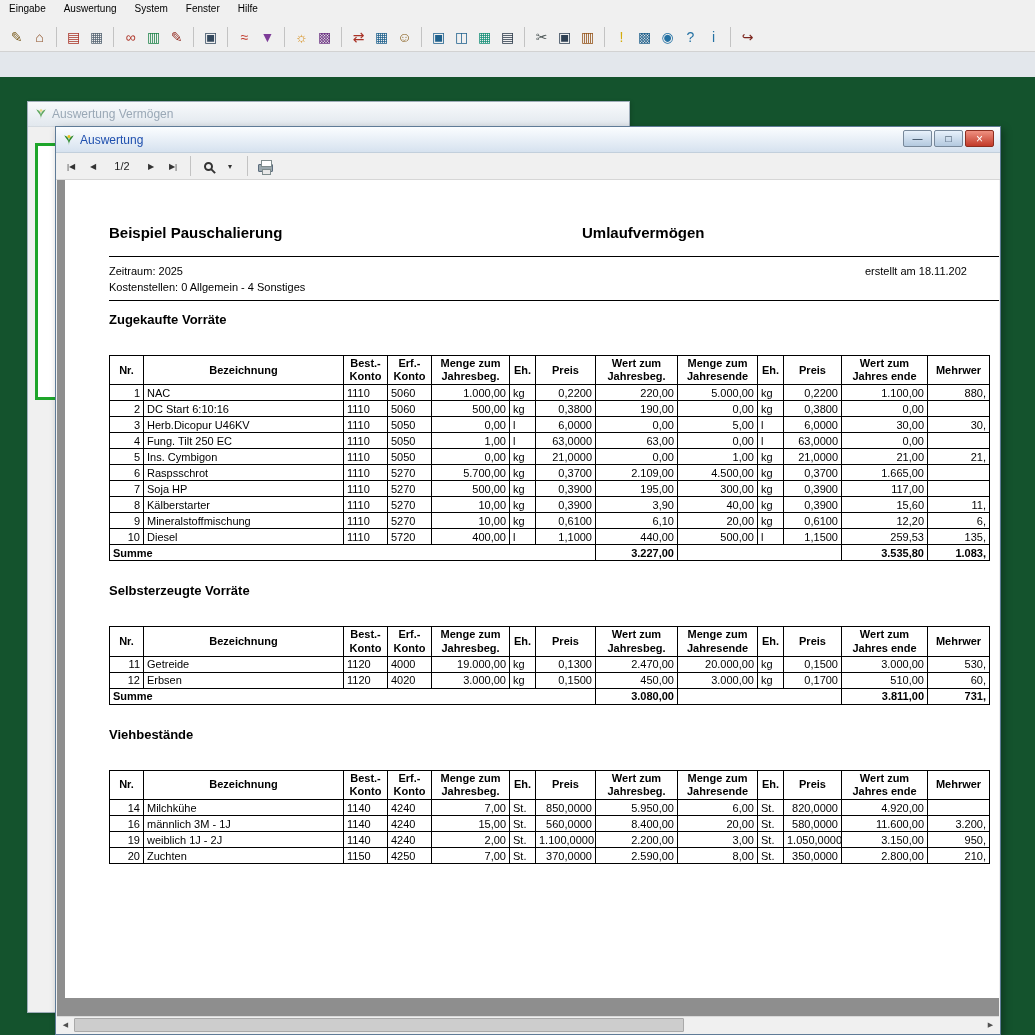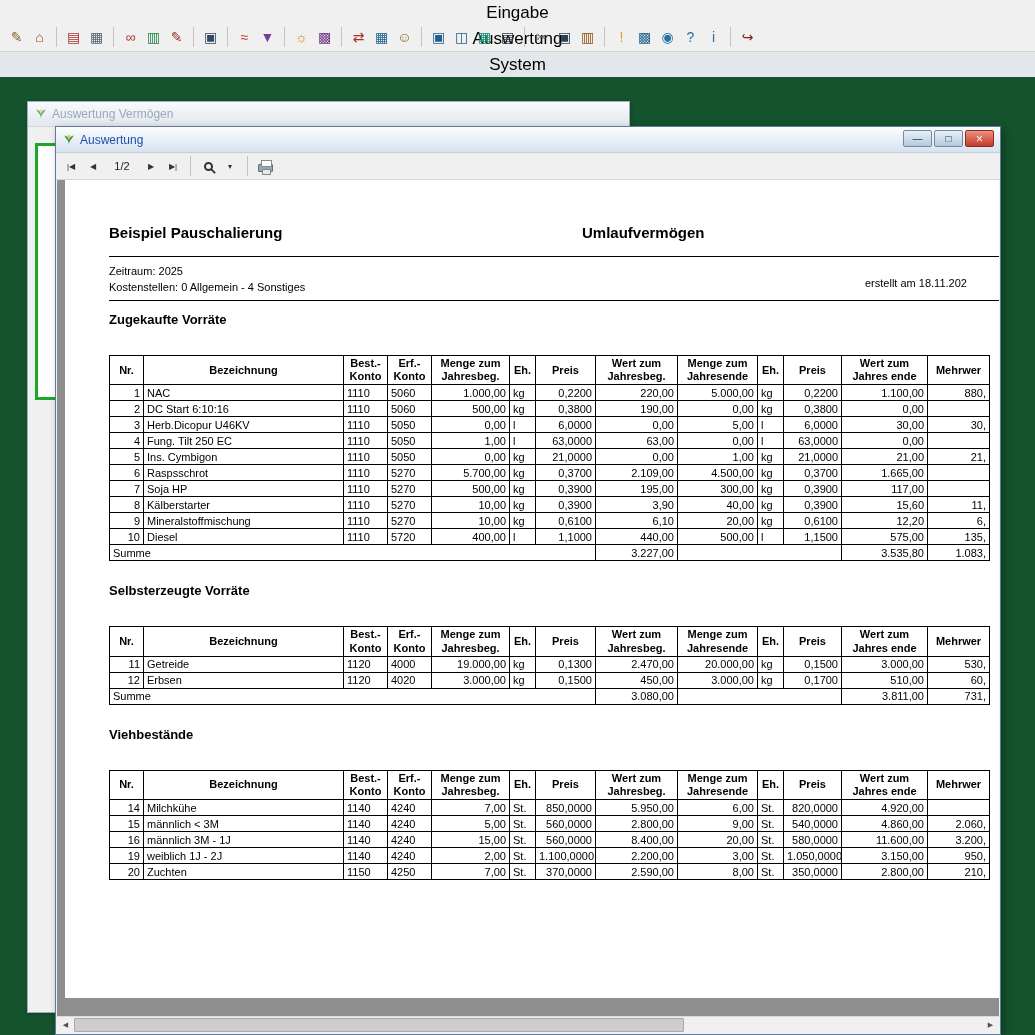--- a/index.html
+++ b/index.html
@@ -2,21 +2,21 @@
 <html><head>
 <meta charset="utf-8">
 <style>
   * { box-sizing: border-box; margin: 0; padding: 0; }
   html,body { width:1035px; height:1035px; overflow:hidden; }
   body { font-family:"Liberation Sans", sans-serif; background:#e3e7ec; position:relative; font-size:12px; color:#000; }
 
   
   .app-titlebar { height:24px; background:linear-gradient(#fdfdfd,#ececec); border-bottom:1px solid #d8d8d8;
                   display:flex; align-items:center; padding-left:5px; font-size:12px; gap:5px; }
-  .menubar { height:23px; background:#f0f0f0; display:flex; align-items:center; font-size:17px;flex-direction:column; }
+  .menubar { height:23px; background:#f0f0f0; display:flex; align-items:flex-start; font-size:10px; }
   .menu-item { padding:3px 9px; cursor:default; }
   .toolbar { height:29px; background:#f0f0f0; border-bottom:1px solid #d2d2d2; display:flex; align-items:center; padding-left:5px; }
   .tb-btn { width:23px; height:23px; display:flex; align-items:center; justify-content:center; font-size:14px; border:1px solid transparent; cursor:default; }
   .tb-sep { width:1px; height:20px; background:#c3c3c3; margin:0 5px; flex:0 0 1px; }
 
   
   .mdi { position:absolute; top:77px; left:0; right:0; bottom:0; background:#14532d; }
 
   .window { position:absolute; background:#f0f0f0; }
   .titlebar { display:flex; align-items:center; gap:5px; padding:0 4px 0 7px; font-size:12px; }
@@ -48,31 +48,31 @@
   .printer-glyph::after { content:""; position:absolute; left:3px; bottom:-4px; width:7px; height:4px; background:#e8e8e8; border:1px solid #7f8c8d; }
 
   
   .viewport { position:absolute; left:1px; right:1px; top:53px; bottom:18px; background:#8e8e8e; overflow:hidden; }
   .page { position:absolute; left:8px; top:0; width:1100px; height:818px; background:#ffffff; padding:44px 0 0 44px; }
 
   .rpt-head { position:relative; font-weight:bold; font-size:15px; height:19px; }
   .rpt-head .right { position:absolute; left:473px; top:0; }
   .rule { border-top:1px solid #000; margin-top:13px; }
   .meta { position:relative; font-size:11px; margin-top:6px; line-height:16px; }
-  .meta .created { position:absolute; left:756px; top:12px; white-space:nowrap; }
+  .meta .created { position:absolute; left:756px; top:0; white-space:nowrap; }
   .rule2 { border-top:1px solid #000; margin-top:5px; }
 
   .section-title { font-size:13px; font-weight:bold; margin:22px 0 7px 0; }
   #sections .section-title:first-child { margin-top:11px; }
 
   table.rpt { border-collapse:collapse; table-layout:fixed;margin-top:28px; }
   table.rpt th, table.rpt td { border:1px solid #000; font-size:11px; padding:1px 3px; overflow:hidden; white-space:nowrap; height:16px; }
   table.rpt th { white-space:pre-line; text-align:center; vertical-align:middle; line-height:1.2; padding:1px 1px; font-weight:bold; }
   .a-r { text-align:right; } .a-l { text-align:left; }
-  tr.summe td { font-weight:normal; }
+  tr.summe td { font-weight:bold; }
   td.sum-label { padding-left:37px; }
 
   
   .hscroll { position:absolute; left:1px; right:1px; bottom:1px; height:17px; background:#f0f0f0; border-top:1px solid #d9d9d9; }
   .sb-arrow { position:absolute; top:0; width:17px; height:16px; display:flex; align-items:center; justify-content:center;
               font-size:7px; color:#505050; background:#f0f0f0; }
   .sb-arrow.left { left:0; } .sb-arrow.right { right:0; }
   .sb-thumb { position:absolute; left:17px; top:1px; width:610px; height:14px; background:#cdcdcd; border:1px solid #a9a9a9; border-radius:1px; }
 
   .icon-svg { flex:0 0 auto; }
@@ -373,21 +373,21 @@
                     <td class="a-l">Diesel</td>
                     <td class="a-l">1110</td>
                     <td class="a-l">5720</td>
                     <td class="a-r">400,00</td>
                     <td class="a-l">l</td>
                     <td class="a-r">1,1000</td>
                     <td class="a-r">440,00</td>
                     <td class="a-r">500,00</td>
                     <td class="a-l">l</td>
                     <td class="a-r">1,1500</td>
-                    <td class="a-r">575,00</td>
+                    <td class="a-r">259,53</td>
                     <td class="a-r">135,</td>
                   </tr>
                   <tr class="summe">
                     <td colspan="7" class="a-l sum-label">Summe</td>
                     <td class="a-r">3.227,00</td>
                     <td colspan="3"></td>
                     <td class="a-r">3.535,80</td>
                     <td class="a-r">1.083,</td>
                   </tr>
                 </tbody>
@@ -522,35 +522,20 @@
                     <td class="a-l">St.</td>
                     <td class="a-r">850,0000</td>
                     <td class="a-r">5.950,00</td>
                     <td class="a-r">6,00</td>
                     <td class="a-l">St.</td>
                     <td class="a-r">820,0000</td>
                     <td class="a-r">4.920,00</td>
                     <td class="a-r"></td>
                   </tr>
                   <tr>
-                    <td class="a-r">15</td>
-                    <td class="a-l">männlich &lt; 3M</td>
-                    <td class="a-l">1140</td>
-                    <td class="a-l">4240</td>
-                    <td class="a-r">5,00</td>
-                    <td class="a-l">St.</td>
-                    <td class="a-r">560,0000</td>
-                    <td class="a-r">2.800,00</td>
-                    <td class="a-r">9,00</td>
-                    <td class="a-l">St.</td>
-                    <td class="a-r">540,0000</td>
-                    <td class="a-r">4.860,00</td>
-                    <td class="a-r">2.060,</td>
-                  </tr>
-                  <tr>
                     <td class="a-r">16</td>
                     <td class="a-l">männlich 3M - 1J</td>
                     <td class="a-l">1140</td>
                     <td class="a-l">4240</td>
                     <td class="a-r">15,00</td>
                     <td class="a-l">St.</td>
                     <td class="a-r">560,0000</td>
                     <td class="a-r">8.400,00</td>
                     <td class="a-r">20,00</td>
                     <td class="a-l">St.</td>

